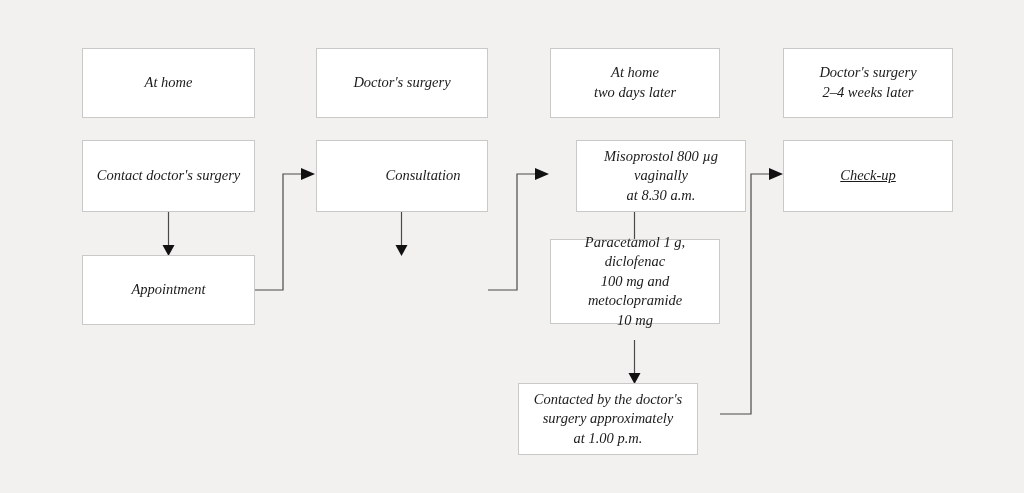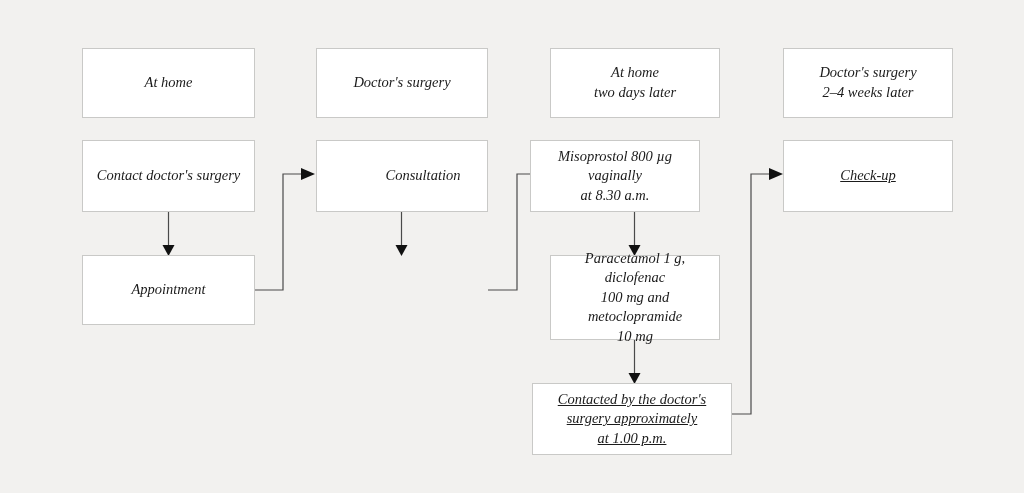--- a/index.html
+++ b/index.html
@@ -100,26 +100,26 @@
 
   <div class="node header" style="left:82px; top:48px; width:173px; height:70px;">At home</div>
   <div class="node" style="left:82px; top:255px; width:173px; height:70px;">Appointment</div>
   <div class="node" style="left:82px; top:140px; width:173px; height:72px;">Contact doctor's surgery</div>
 
   <div class="node header" style="left:316px; top:48px; width:172px; height:70px;">Doctor's surgery</div>
   <div class="node" style="left:316px; top:140px; width:172px; height:72px;padding-left:48px;">Consultation</div>
 
   <div class="node header" style="left:550px; top:48px; width:170px; height:70px;">At home
 two days later</div>
-  <div class="node" style="left:530px; top:140px; width:170px; height:72px;">Misoprostol 800 µg vaginally
+  <div class="node" style="left:576px; top:140px; width:170px; height:72px;">Misoprostol 800 µg vaginally
 at 8.30 a.m.</div>
-  <div class="node" style="left:550px; top:255px; width:170px; height:85px;">Paracetamol 1 g, diclofenac
+  <div class="node" style="left:550px; top:239px; width:170px; height:85px;">Paracetamol 1 g, diclofenac
 100 mg and metoclopramide
 10 mg</div>
-  <div class="node" style="left:532px; top:383px; width:200px; height:72px;text-decoration:underline;">Contacted by the doctor's
+  <div class="node" style="left:518px; top:383px; width:180px; height:72px;">Contacted by the doctor's
 surgery approximately
 at 1.00 p.m.</div>
 
   <div class="node header" style="left:783px; top:48px; width:170px; height:70px;">Doctor's surgery
 2–4 weeks later</div>
   <div class="node" style="left:783px; top:140px; width:170px; height:72px;text-decoration:underline;">Check-up</div>
 
 </div>
 
 </body></html>

